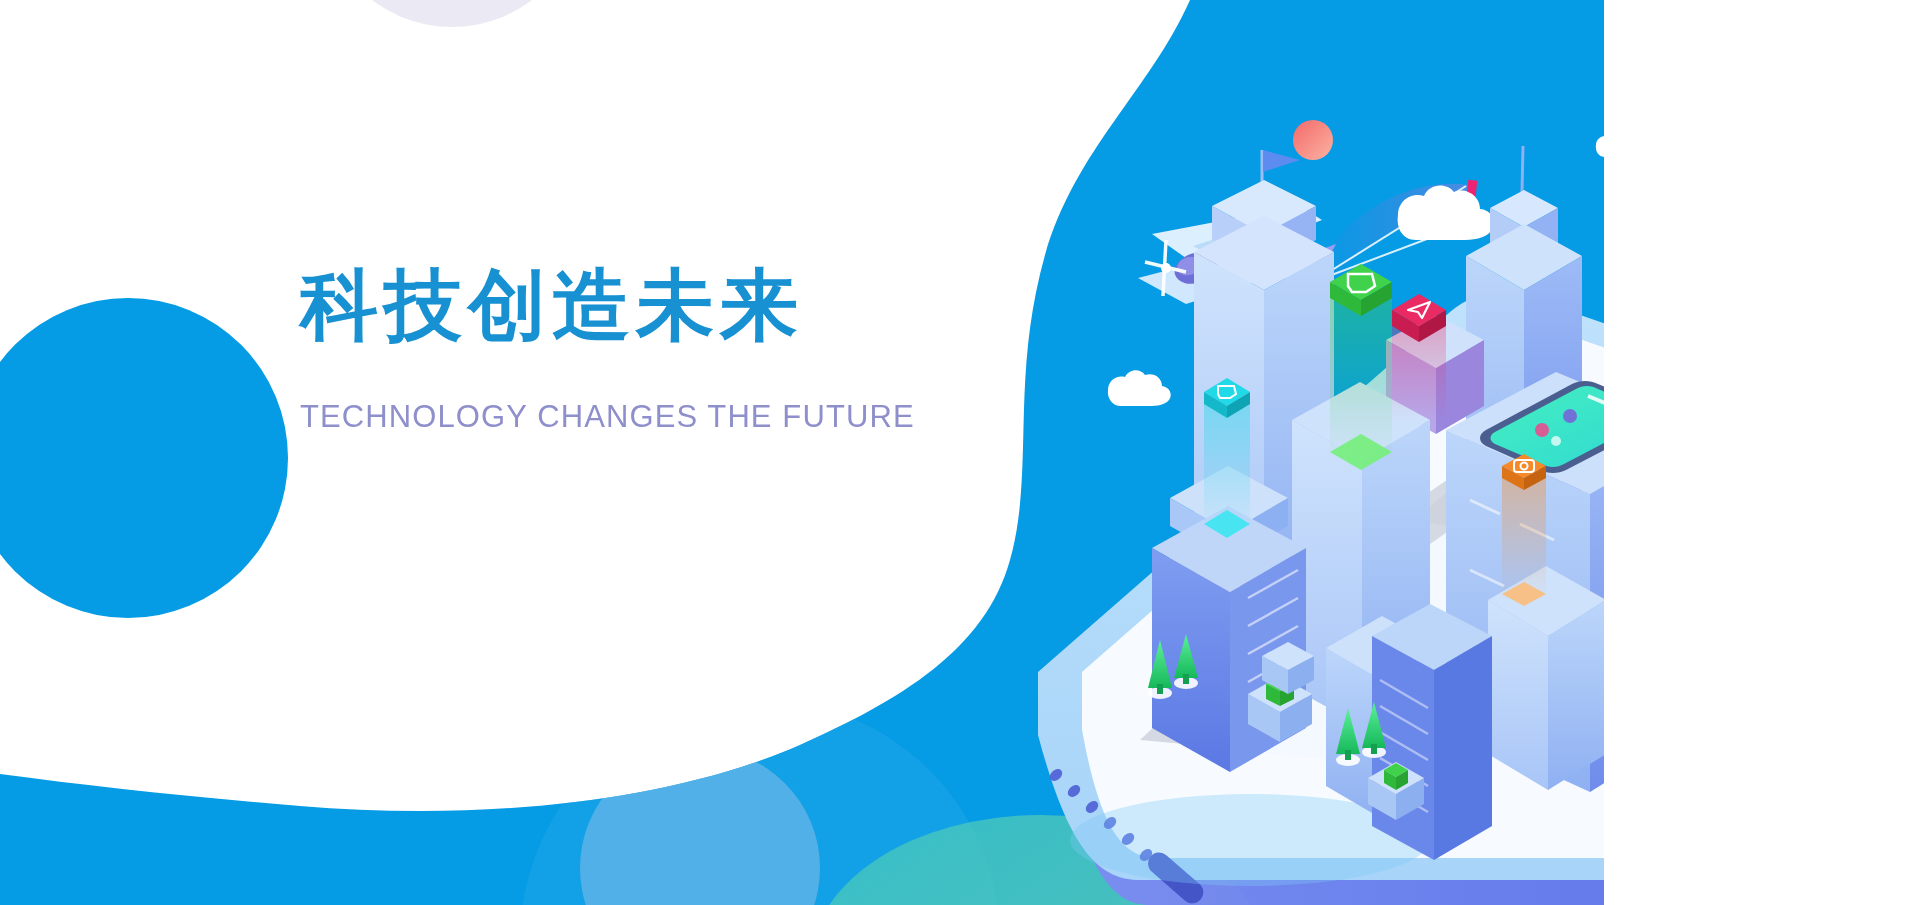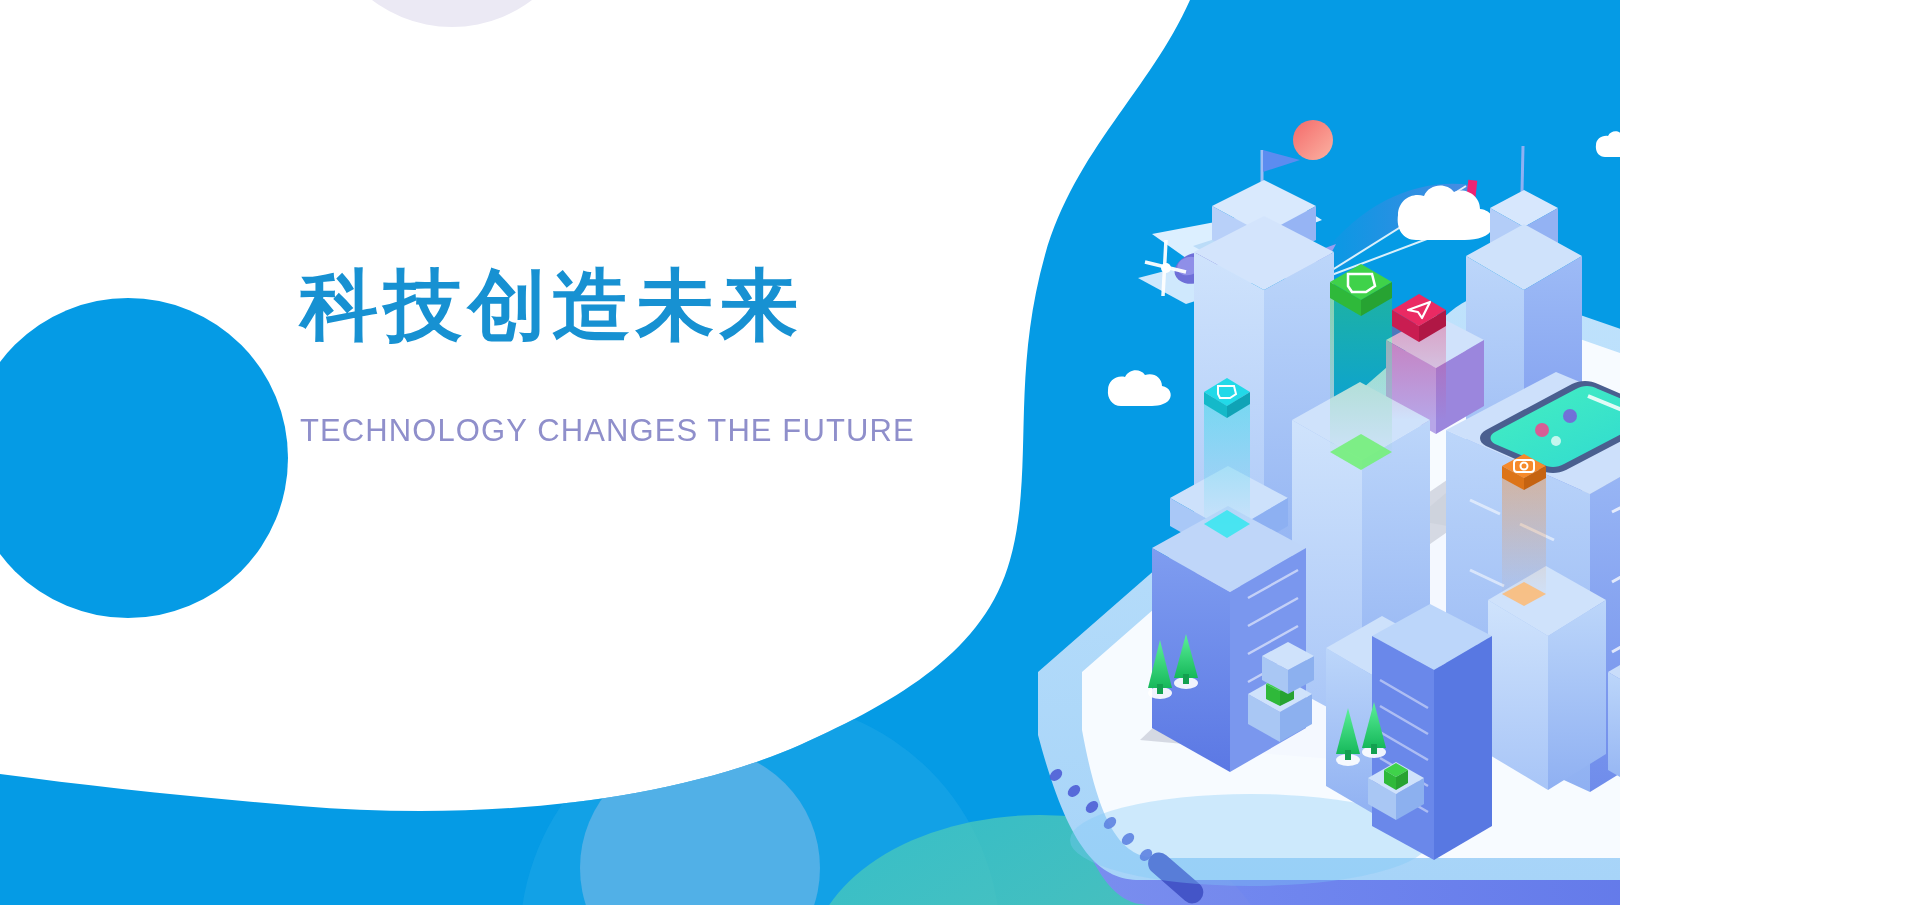--- a/index.html
+++ b/index.html
@@ -1,38 +1,38 @@
 <!DOCTYPE html>
 <html><head>
 <meta charset="utf-8">
 <style>
   html,body{margin:0;padding:0;}
   body{
     width:1920px;height:905px;overflow:hidden;
     background:#ffffff;
     font-family:"Liberation Sans","DejaVu Sans",sans-serif;
   }
-  #banner{position:relative;width:1604px;height:905px;overflow:hidden;background:#ffffff;padding-left:16px;}
+  #banner{position:relative;width:1604px;height:905px;overflow:hidden;background:#ffffff;}
   .svg-full{position:absolute;left:0;top:0;width:1920px;height:905px;}
 
   
   #copy{
     position:absolute;left:300px;top:255px;width:700px;
     z-index:40;
   }
   .title-line{
     font-size:78px;
     font-weight:bold;
     letter-spacing:6px;
     line-height:1.30;
     color:#1791D2;
     white-space:nowrap;
     font-family:"DejaVu Sans","Liberation Sans",sans-serif;
   }
-  #subtitle{margin-top:52px;}
+  #subtitle{margin-top:38px;}
   .sub-line{
     font-size:31px;
     letter-spacing:1.1px;
     line-height:1.48;
     color:#8f8fcb;
     white-space:nowrap;
     font-family:"Liberation Sans","DejaVu Sans",sans-serif;
   }
 </style>
 </head>

